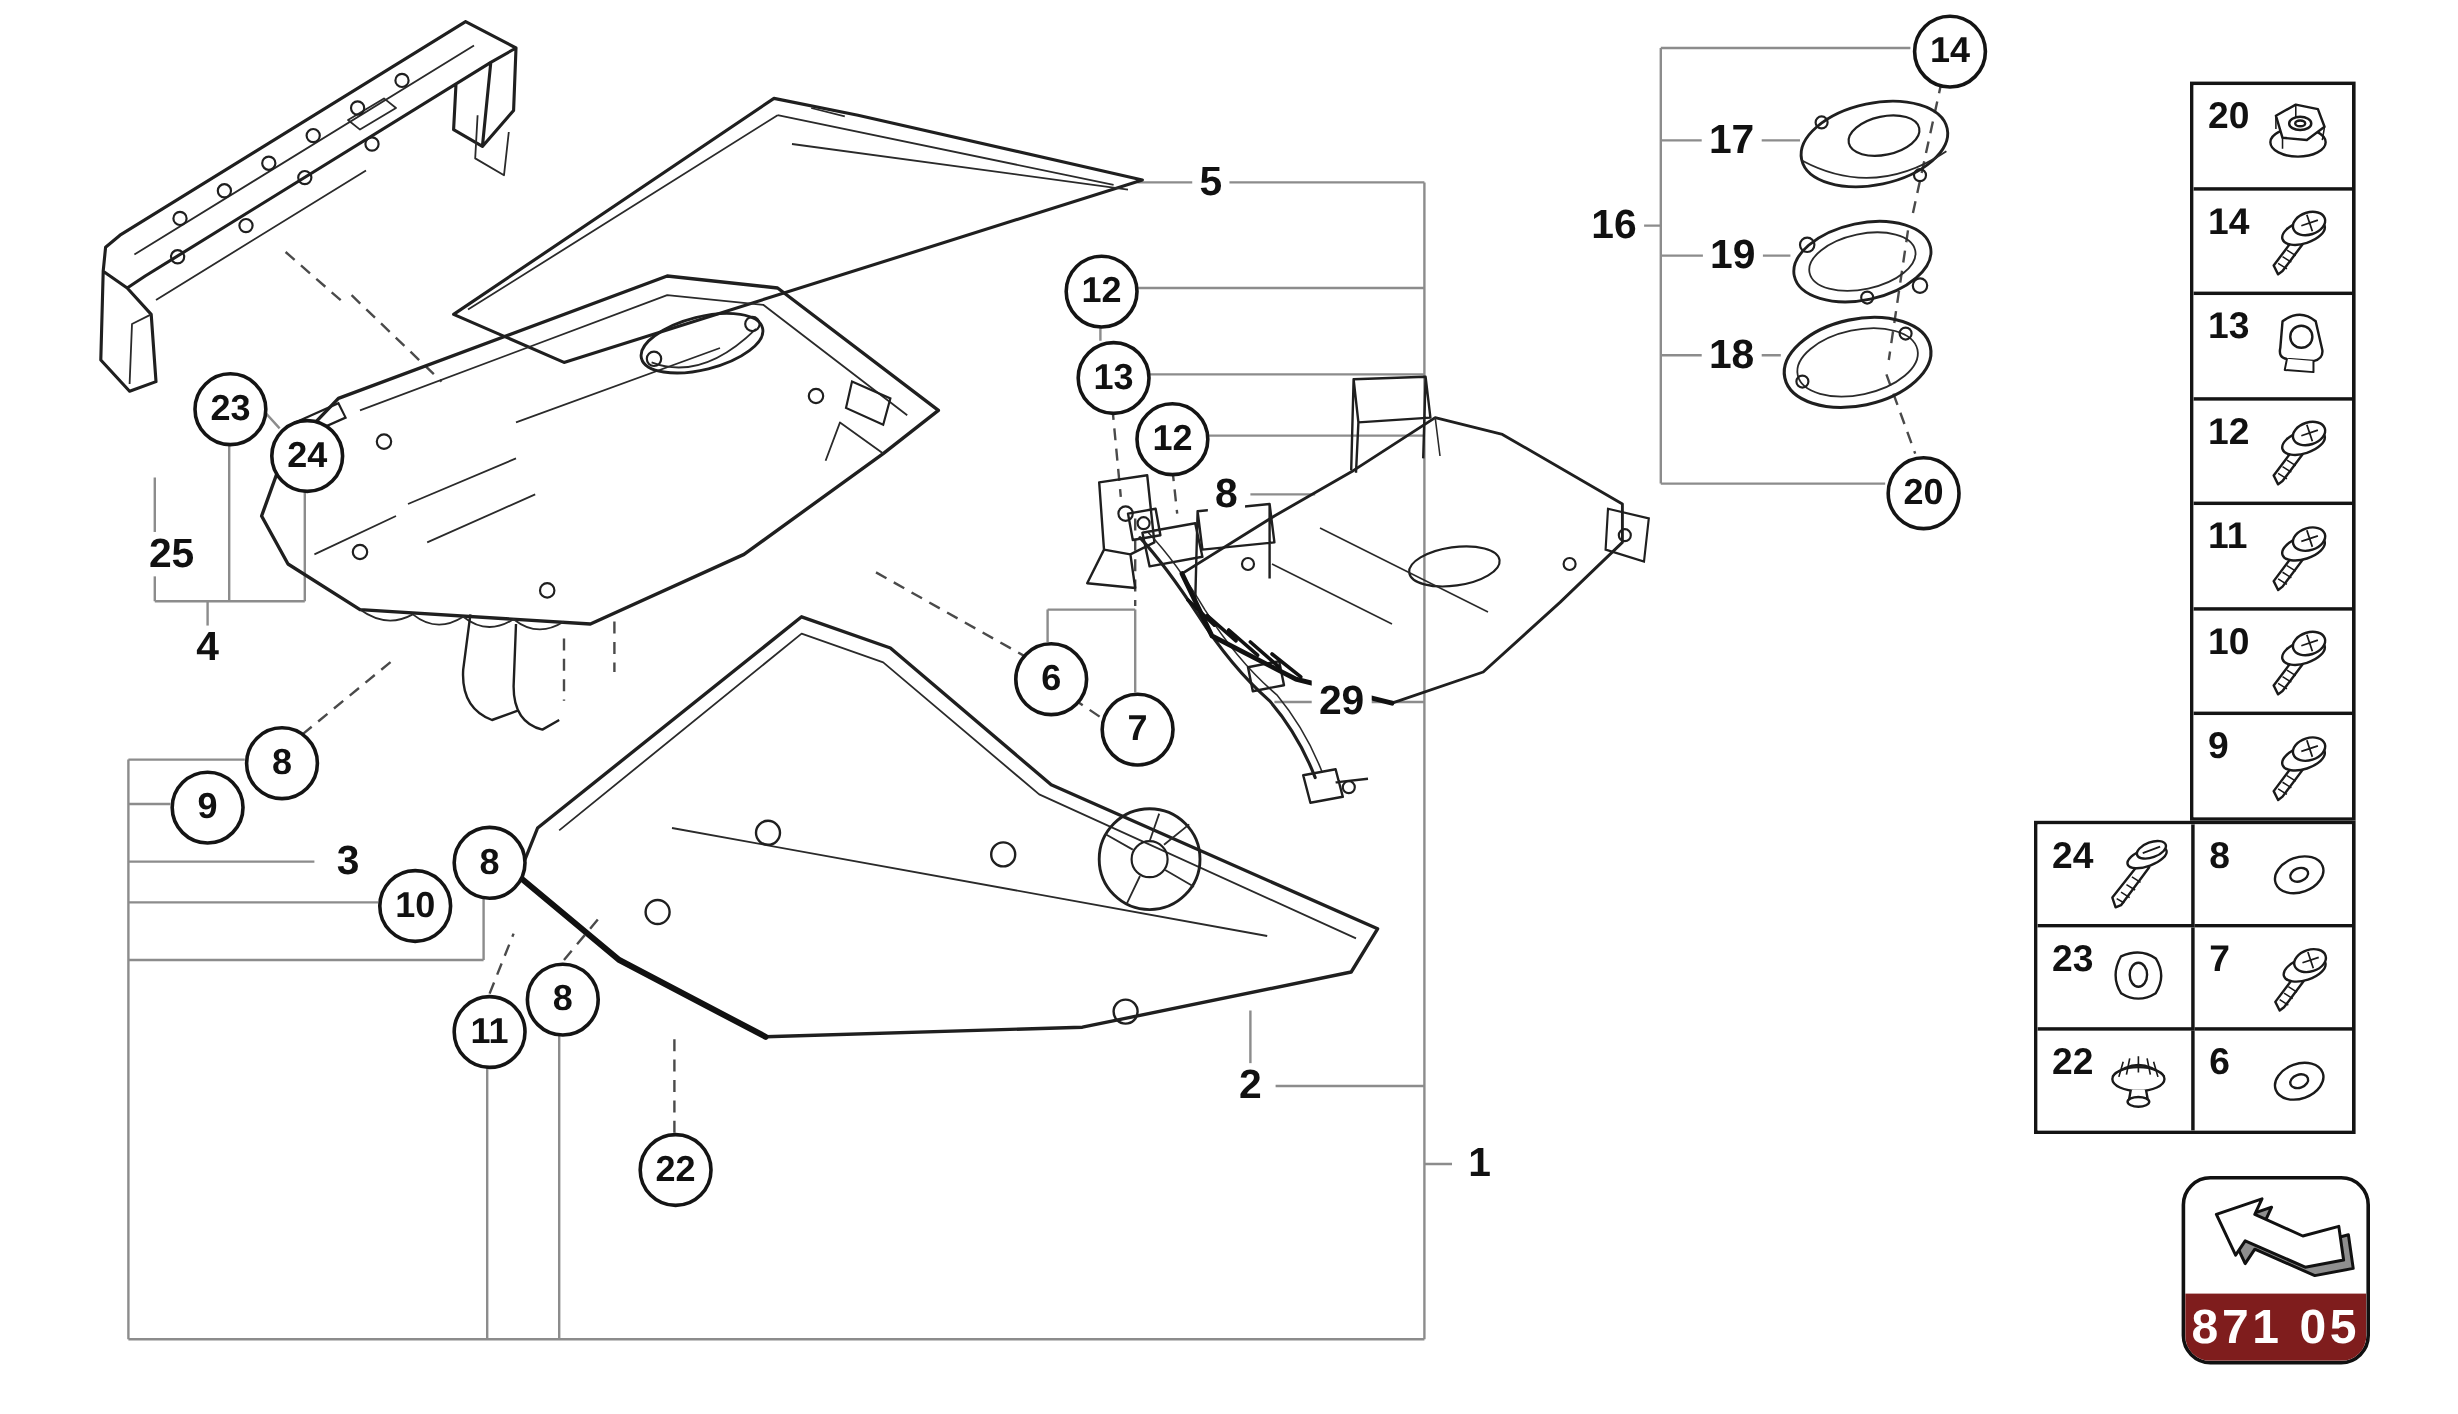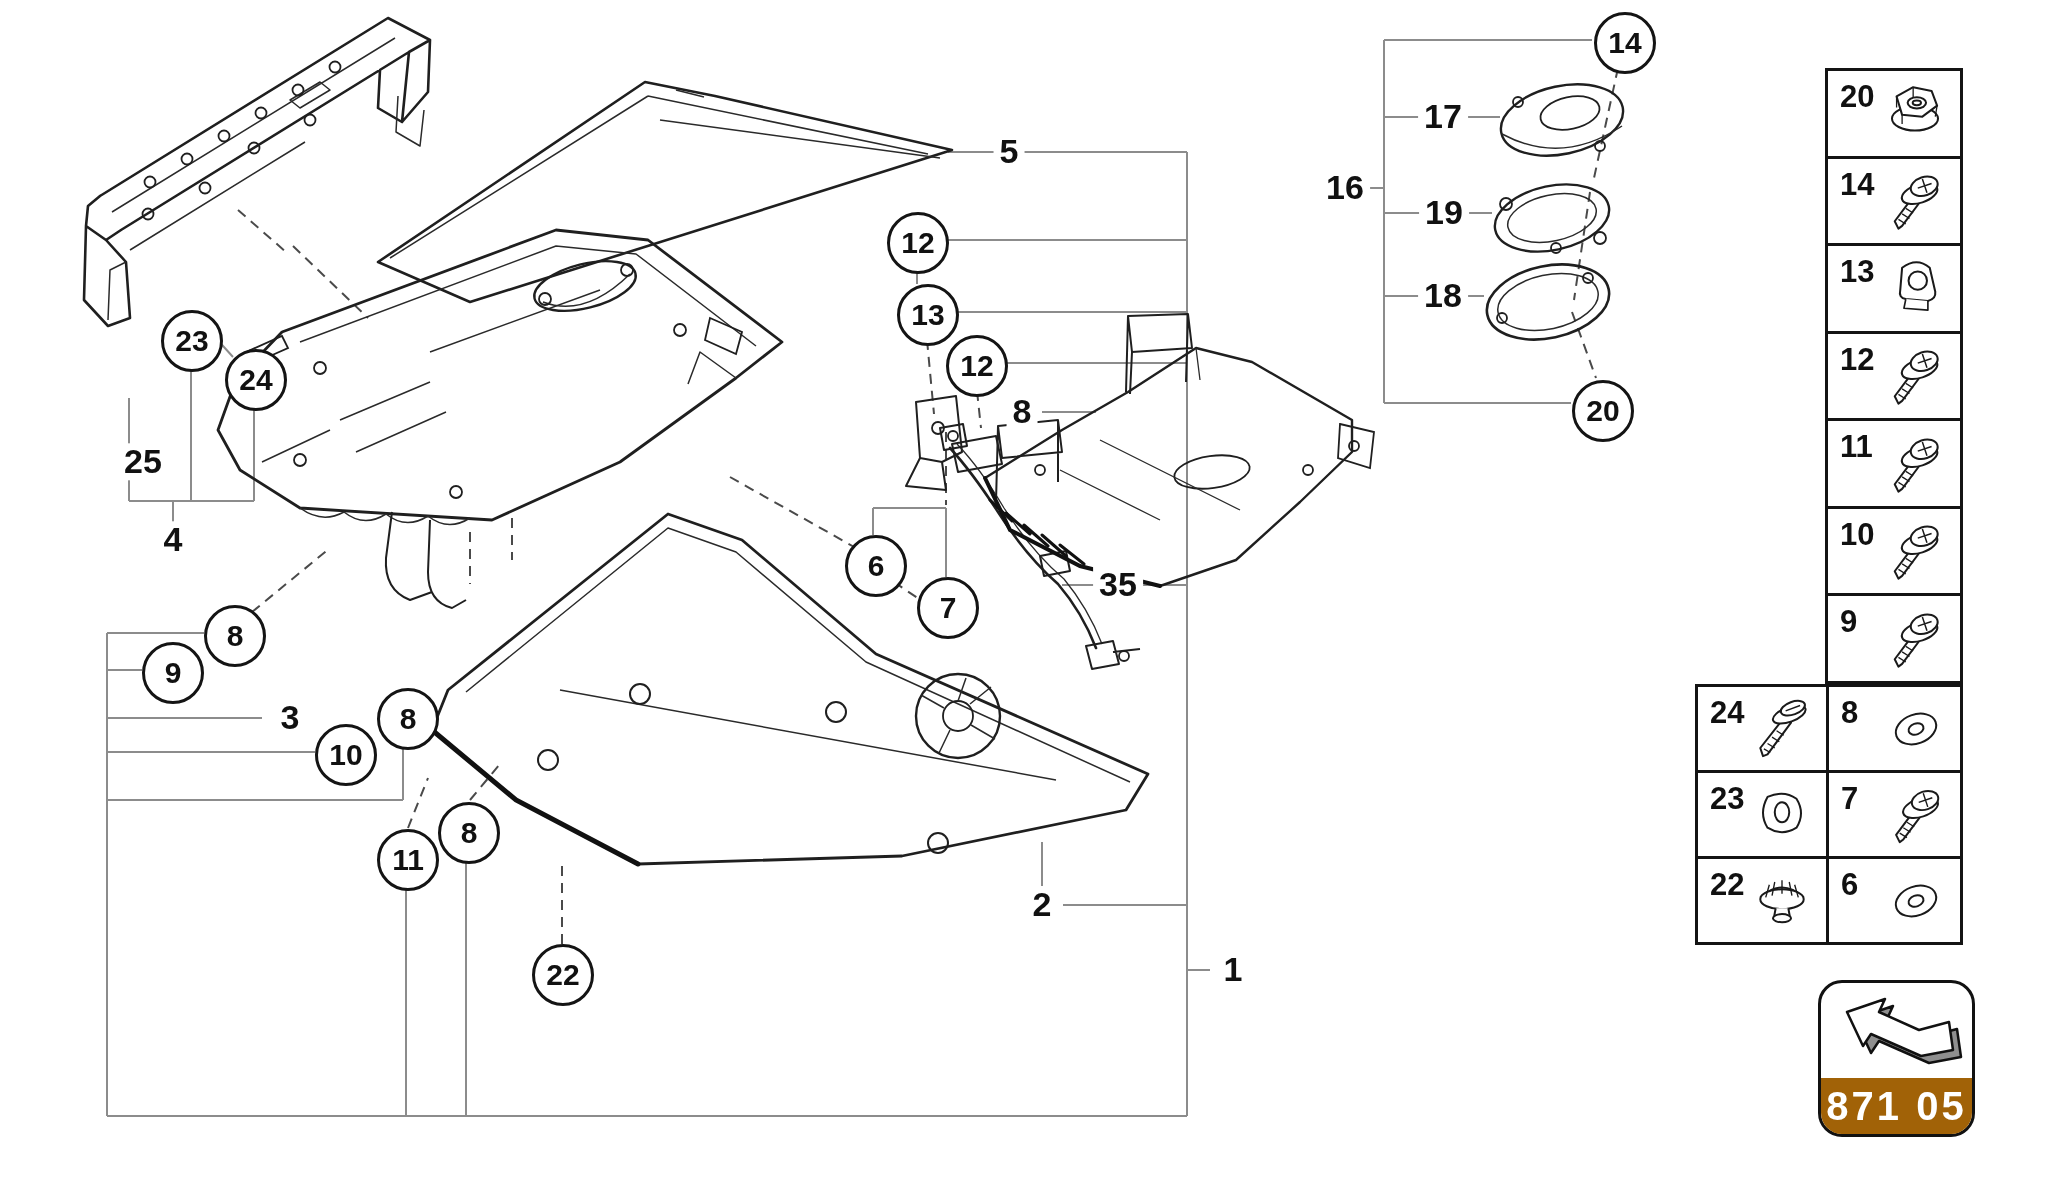--- a/index.html
+++ b/index.html
@@ -29,21 +29,21 @@
   .pcell{position:relative;flex:1;background:#fff;}
   .pcell.bb{border-bottom:3px solid #141414;}
   .pcell.br{border-right:3px solid #141414;}
   .pgrid{position:absolute;background:#fff;border:3px solid #141414;z-index:7;
          display:grid;grid-template-columns:1fr 1fr;}
   .pnum{position:absolute;left:12px;top:8px;font-size:31px;font-weight:bold;}
   .picon{position:absolute;right:6px;top:50%;transform:translateY(-50%);}
   .badge{position:absolute;left:1818px;top:980px;width:151px;height:151px;z-index:7;
          border:3px solid #111;border-radius:24px;background:#fff;overflow:hidden;}
   .badge-arrow{position:absolute;left:4px;top:2px;}
-  .badge-band{position:absolute;left:0;right:0;bottom:0;height:56px;background:#a16207;
+  .badge-band{position:absolute;left:0;right:0;bottom:0;height:56px;background:#7f1d1d;
               display:flex;align-items:center;justify-content:center;}
   .badge-band span{color:#fff;font-size:40px;font-weight:bold;letter-spacing:3px;}
 </style>
 </head>
 <body>
 
 <div class="stage">
 
 <svg width="0" height="0" style="position:absolute">
   <defs>
@@ -243,21 +243,21 @@
 <div class="co" style="left:974px;top:363px">12</div>
 <div class="co" style="left:873px;top:563px">6</div>
 <div class="co" style="left:945px;top:605px">7</div>
 <div class="co" style="left:1622px;top:40px">14</div>
 <div class="co" style="left:1600px;top:408px">20</div>
 
 <div class="lbl" style="left:143px;top:462px">25</div>
 <div class="lbl" style="left:173px;top:540px">4</div>
 <div class="lbl" style="left:290px;top:718px">3</div>
 <div class="lbl" style="left:1009px;top:152px">5</div>
-<div class="lbl" style="left:1118px;top:585px">35</div>
+<div class="lbl" style="left:1118px;top:585px">29</div>
 <div class="lbl" style="left:1042px;top:905px">2</div>
 <div class="lbl" style="left:1233px;top:970px">1</div>
 <div class="lbl" style="left:1345px;top:188px">16</div>
 <div class="lbl" style="left:1022px;top:412px">8</div>
 <div class="lbl" style="left:1443px;top:117px">17</div>
 <div class="lbl" style="left:1444px;top:213px">19</div>
 <div class="lbl" style="left:1443px;top:296px">18</div>
 
 <div class="ptable" style="left:1825px;top:68px;width:132px;height:610px">
   <div class="pcell bb">

